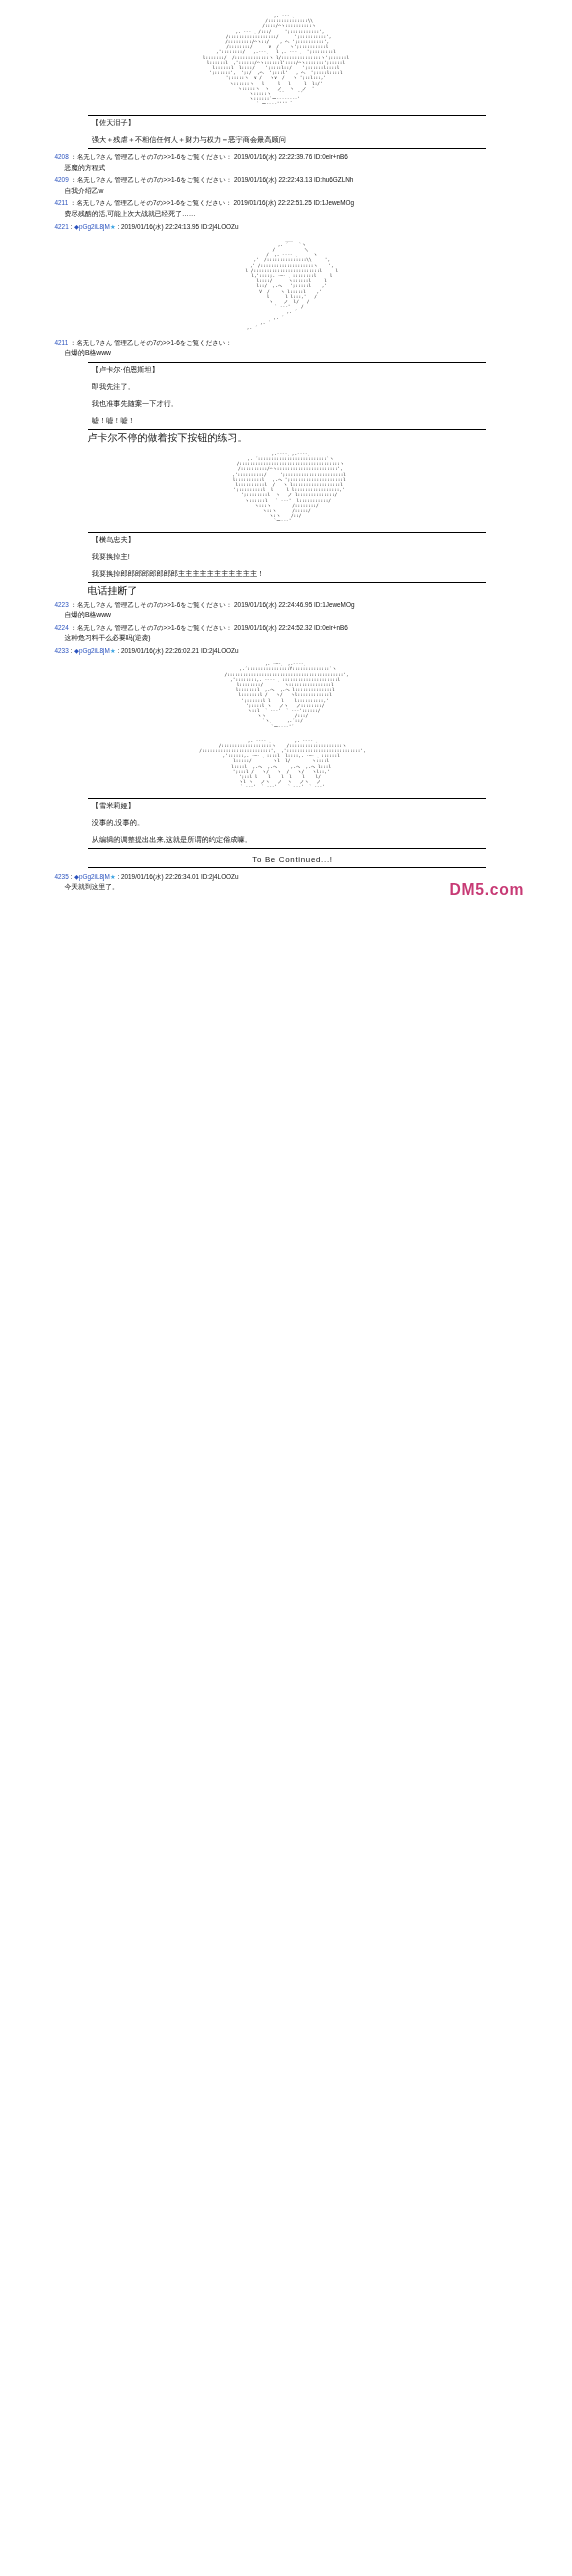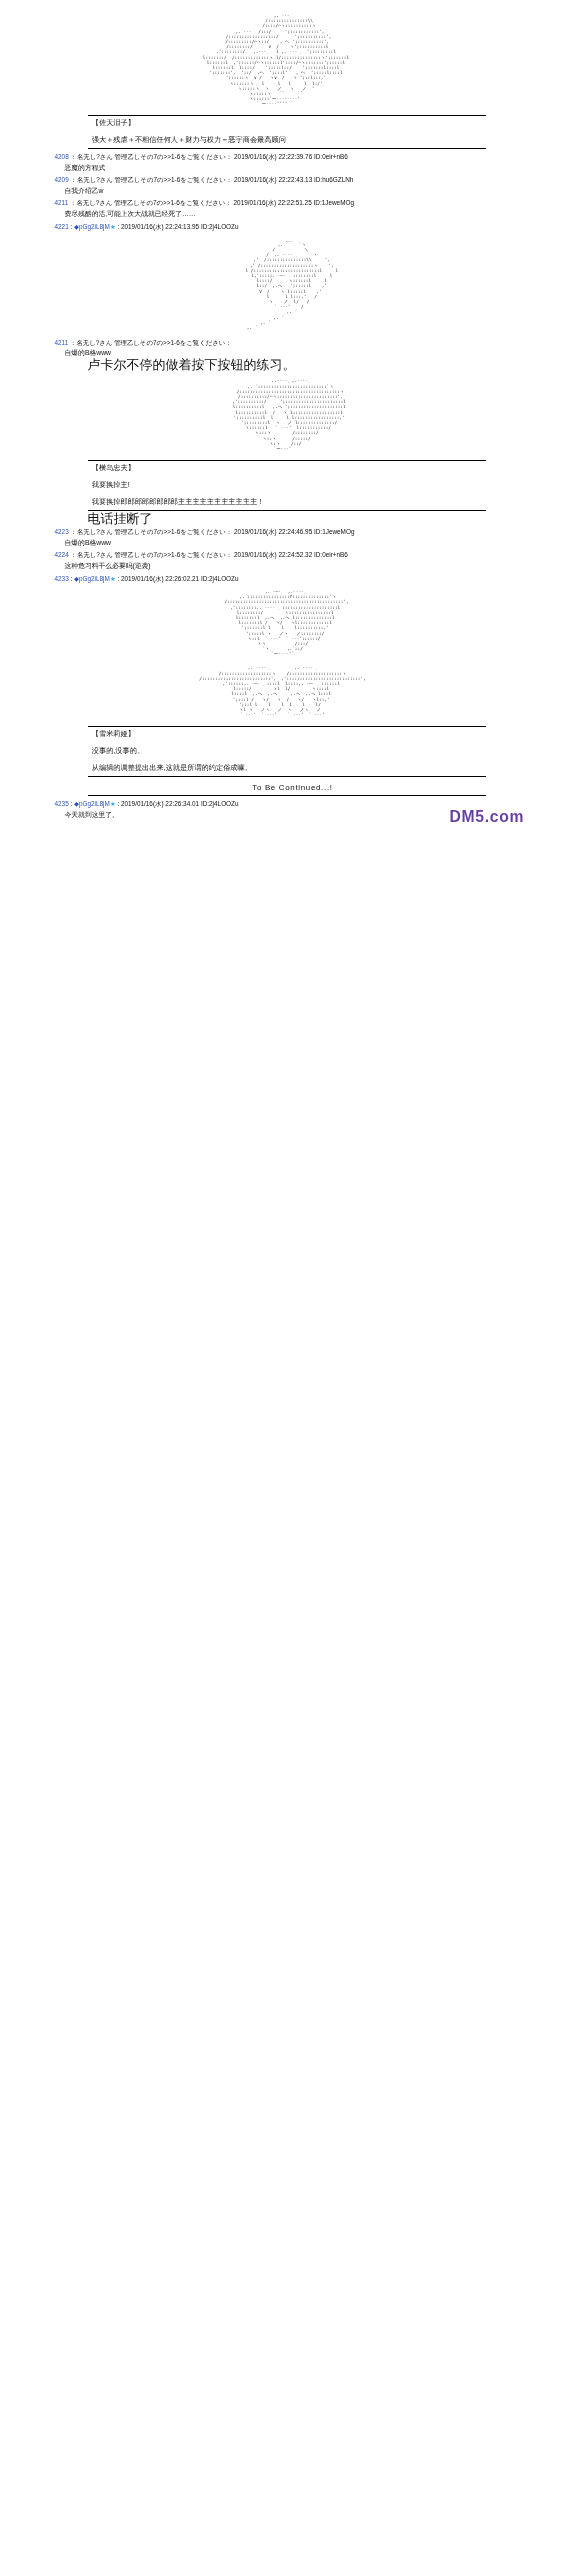--- a/index.html
+++ b/index.html
@@ -59,21 +59,21 @@
   }
   .tripheader{
     font-size:6.4px;
     line-height:9.3px;
     margin:3.6px 10px 1.4px 10px;
   }
   .tripheader .num{color:#2a52be;}
   .tripheader .trip{color:#2a52be;}
   .tripheader .star{color:#3aa3e3;}
   .plain-line{
-    font-size:13px;
+    font-size:10px;
     line-height:10.7px;
     margin:2.9px 43px 2.9px 43px;
     color:#111;
   }
   .tbc{
     text-align:center;
     font-size:7.9px;
     letter-spacing:0.7px;
     margin:5.7px 0 2.9px 0;
     color:#111;
@@ -83,21 +83,21 @@
     border-top:0.7px solid #000;
     margin:2.9px 43px;
     height:0;
   }
   .watermark{
     position:absolute;
     right:4.3px;
     bottom:2.9px;
     font-size:15.7px;
     font-weight:bold;
-    color:#4c1d95;
+    color:#be185d;
     font-family:"Liberation Sans",sans-serif;
     letter-spacing:0.7px;
     opacity:.85;
   }
   .sp2{height:8.6px;}
 </style>
 </head>
 <body>
 
 <div class="page">
@@ -167,20 +167,26 @@
                    ,. ´                         
               ,. ´                              
          ,. ´                                   </pre>
   </div>
 
   <div class="post">
     <span class="num">4211</span><span> </span><span class="title">：名无し?さん 管理乙しその7の&gt;&gt;1-6をご覧ください：</span>
   </div>
   <div class="post-body">自爆的B格www</div>
 
+  <div class="quote">
+    <span class="name">【卢卡尔·伯恩斯坦】</span>
+    <span class="line">即我先注了。</span>
+    <span class="line">我也准事先随案一下才行。</span>
+    <span class="line">嘘！嘘！嘘！</span>
+  </div>
 
   <div class="plain-line">卢卡尔不停的做着按下按钮的练习。</div>
 
   <div class="aa-wrap">
     <pre class="aa">                    ,.-‐‐-、,.-‐‐-、                
                ,. ´::::::::::::::::::::::::::`ヽ            
              /::::::::::::::::::::::::::::::::::::::ヽ          
             /::::::::::/⌒ヽ:::::::::::::::::::::::',         
            ,'::::::::::/     ';::::::::::::::::::::::l         
            l::::::::::l   ,.へ ';::::::::::::::::::::l         

